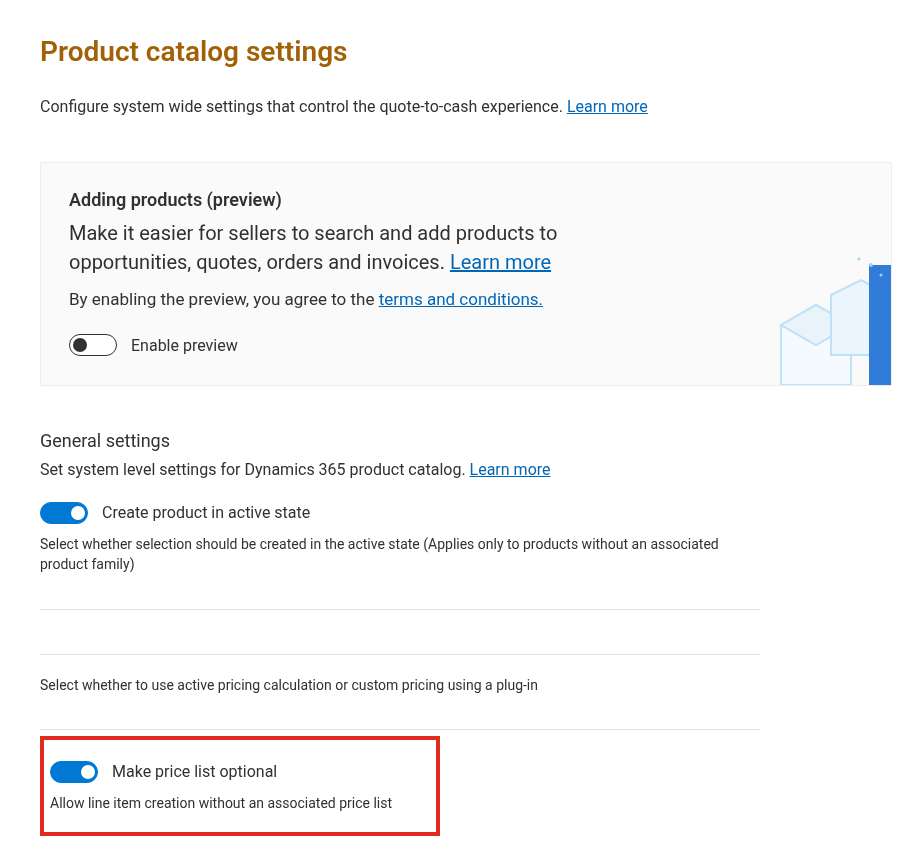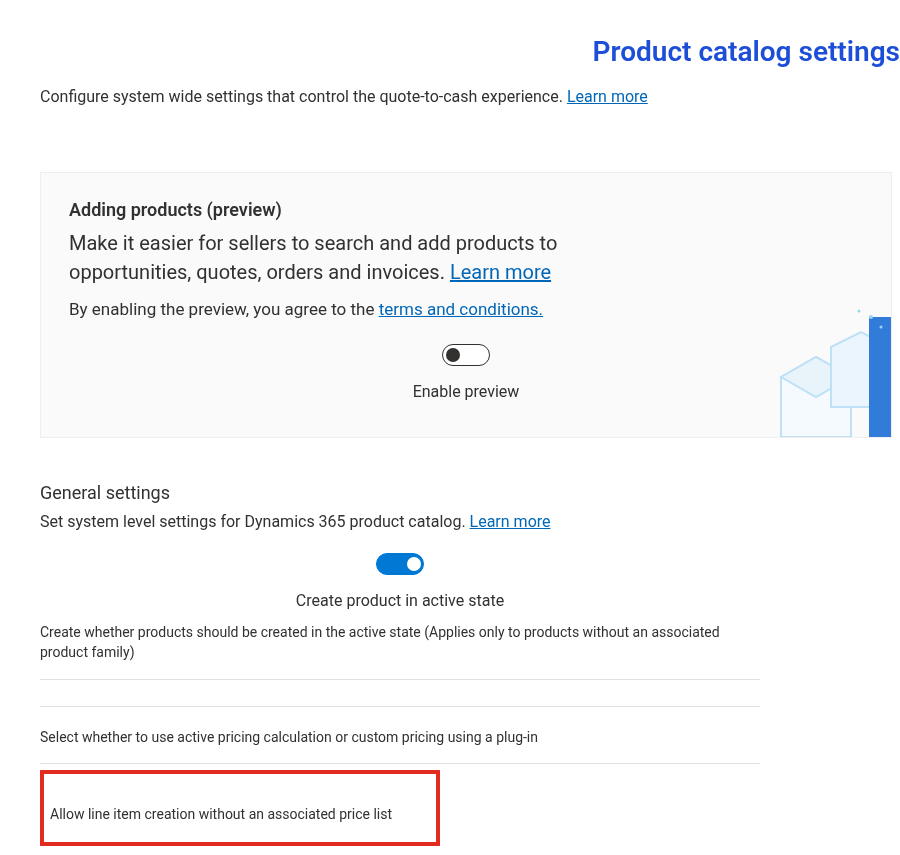--- a/index.html
+++ b/index.html
@@ -9,59 +9,58 @@
       color: #323130;
       width: 900px;
       height: 855px;
       padding: 32px 0 0 40px;
       font-size: 14px;
       line-height: 1.45;
     }
     .page-title {
       font-size: 28px;
       font-weight: 600;
-      color: #1d4ed8;
-      margin-bottom: 12px;
-      text-align: right;
+      color: #a16207;
+      margin-bottom: 22px;
     }
-    .page-subtitle { font-size: 16px; color: #323130; margin-bottom: 64px; }
+    .page-subtitle { font-size: 16px; color: #323130; margin-bottom: 44px; }
     a.link { color: #0067b8; text-decoration: underline; cursor: pointer; }
 
     .preview-box {
       background: #fafafa;
       border: 1px solid #eee;
-      padding: 24px 28px 30px 28px;
+      padding: 24px 28px 24px 28px;
       margin-right: 8px;
       position: relative;
       overflow: hidden;
     }
     .preview-box .box-title { font-size: 18px; font-weight: 600; margin-bottom: 6px; }
     .preview-box .box-desc { font-size: 20px; color: #323130; margin-bottom: 10px; max-width: 600px; }
     .preview-box .box-terms { font-size: 17px; color: #323130; margin-bottom: 22px; }
 
-    .toggle-row { display: flex; align-items: center; gap: 14px; margin-bottom: 4px; flex-direction: column; }
+    .toggle-row { display: flex; align-items: center; gap: 14px; margin-bottom: 4px; }
     .toggle {
       width: 48px; height: 22px; border-radius: 11px;
       border: 1px solid #323130; background: #fff; position: relative;
       cursor: pointer; flex-shrink: 0;
     }
     .toggle .knob {
       width: 14px; height: 14px; border-radius: 50%;
       background: #323130; position: absolute; top: 3px; left: 3px;
       transition: left .12s, background .12s;
     }
     .toggle.on { background: #0078d4; border-color: #0078d4; }
     .toggle.on .knob { background: #fff; left: 30px; }
     .toggle-label { font-size: 16px; color: #323130; }
 
     .section-title { font-size: 18px; font-weight: 400; margin-top: 42px; margin-bottom: 4px; }
     .section-desc { font-size: 16px; color: #323130; margin-bottom: 10px; }
 
     .setting {
-      padding: 10px 0 16px 0;
+      padding: 10px 0 34px 0;
       border-bottom: 1px solid #e1e1e1;
       max-width: 720px;
     }
     .setting:last-child { border-bottom: none; }
     .setting-help { font-size: 14px; color: #323130; margin-top: 10px; }
 
     .highlight-box {
       border: 4px solid #e22b1f;
       padding: 10px 10px 18px 6px;
       margin-top: 6px;
@@ -127,27 +126,33 @@
   <a class="link">Learn more</a>
 </p>
 
 <div class="setting">
   <div class="toggle-row">
     <div class="toggle on">
       <div class="knob"></div>
     </div>
     <span class="toggle-label">Create product in active state</span>
   </div>
-  <div class="setting-help">Create whether products should be created in the active state (Applies only to products without an associated product family)</div>
+  <div class="setting-help">Select whether selection should be created in the active state (Applies only to products without an associated product family)</div>
 </div>
 
 <div class="setting">
 </div>
 
 <div class="setting">
   <div class="setting-help">Select whether to use active pricing calculation or custom pricing using a plug-in</div>
 </div>
 
 <div class="highlight-box">
   <div class="setting">
+    <div class="toggle-row">
+      <div class="toggle on">
+        <div class="knob"></div>
+      </div>
+      <span class="toggle-label">Make price list optional</span>
+    </div>
     <div class="setting-help">Allow line item creation without an associated price list</div>
   </div>
 </div>
 
 </body></html>

